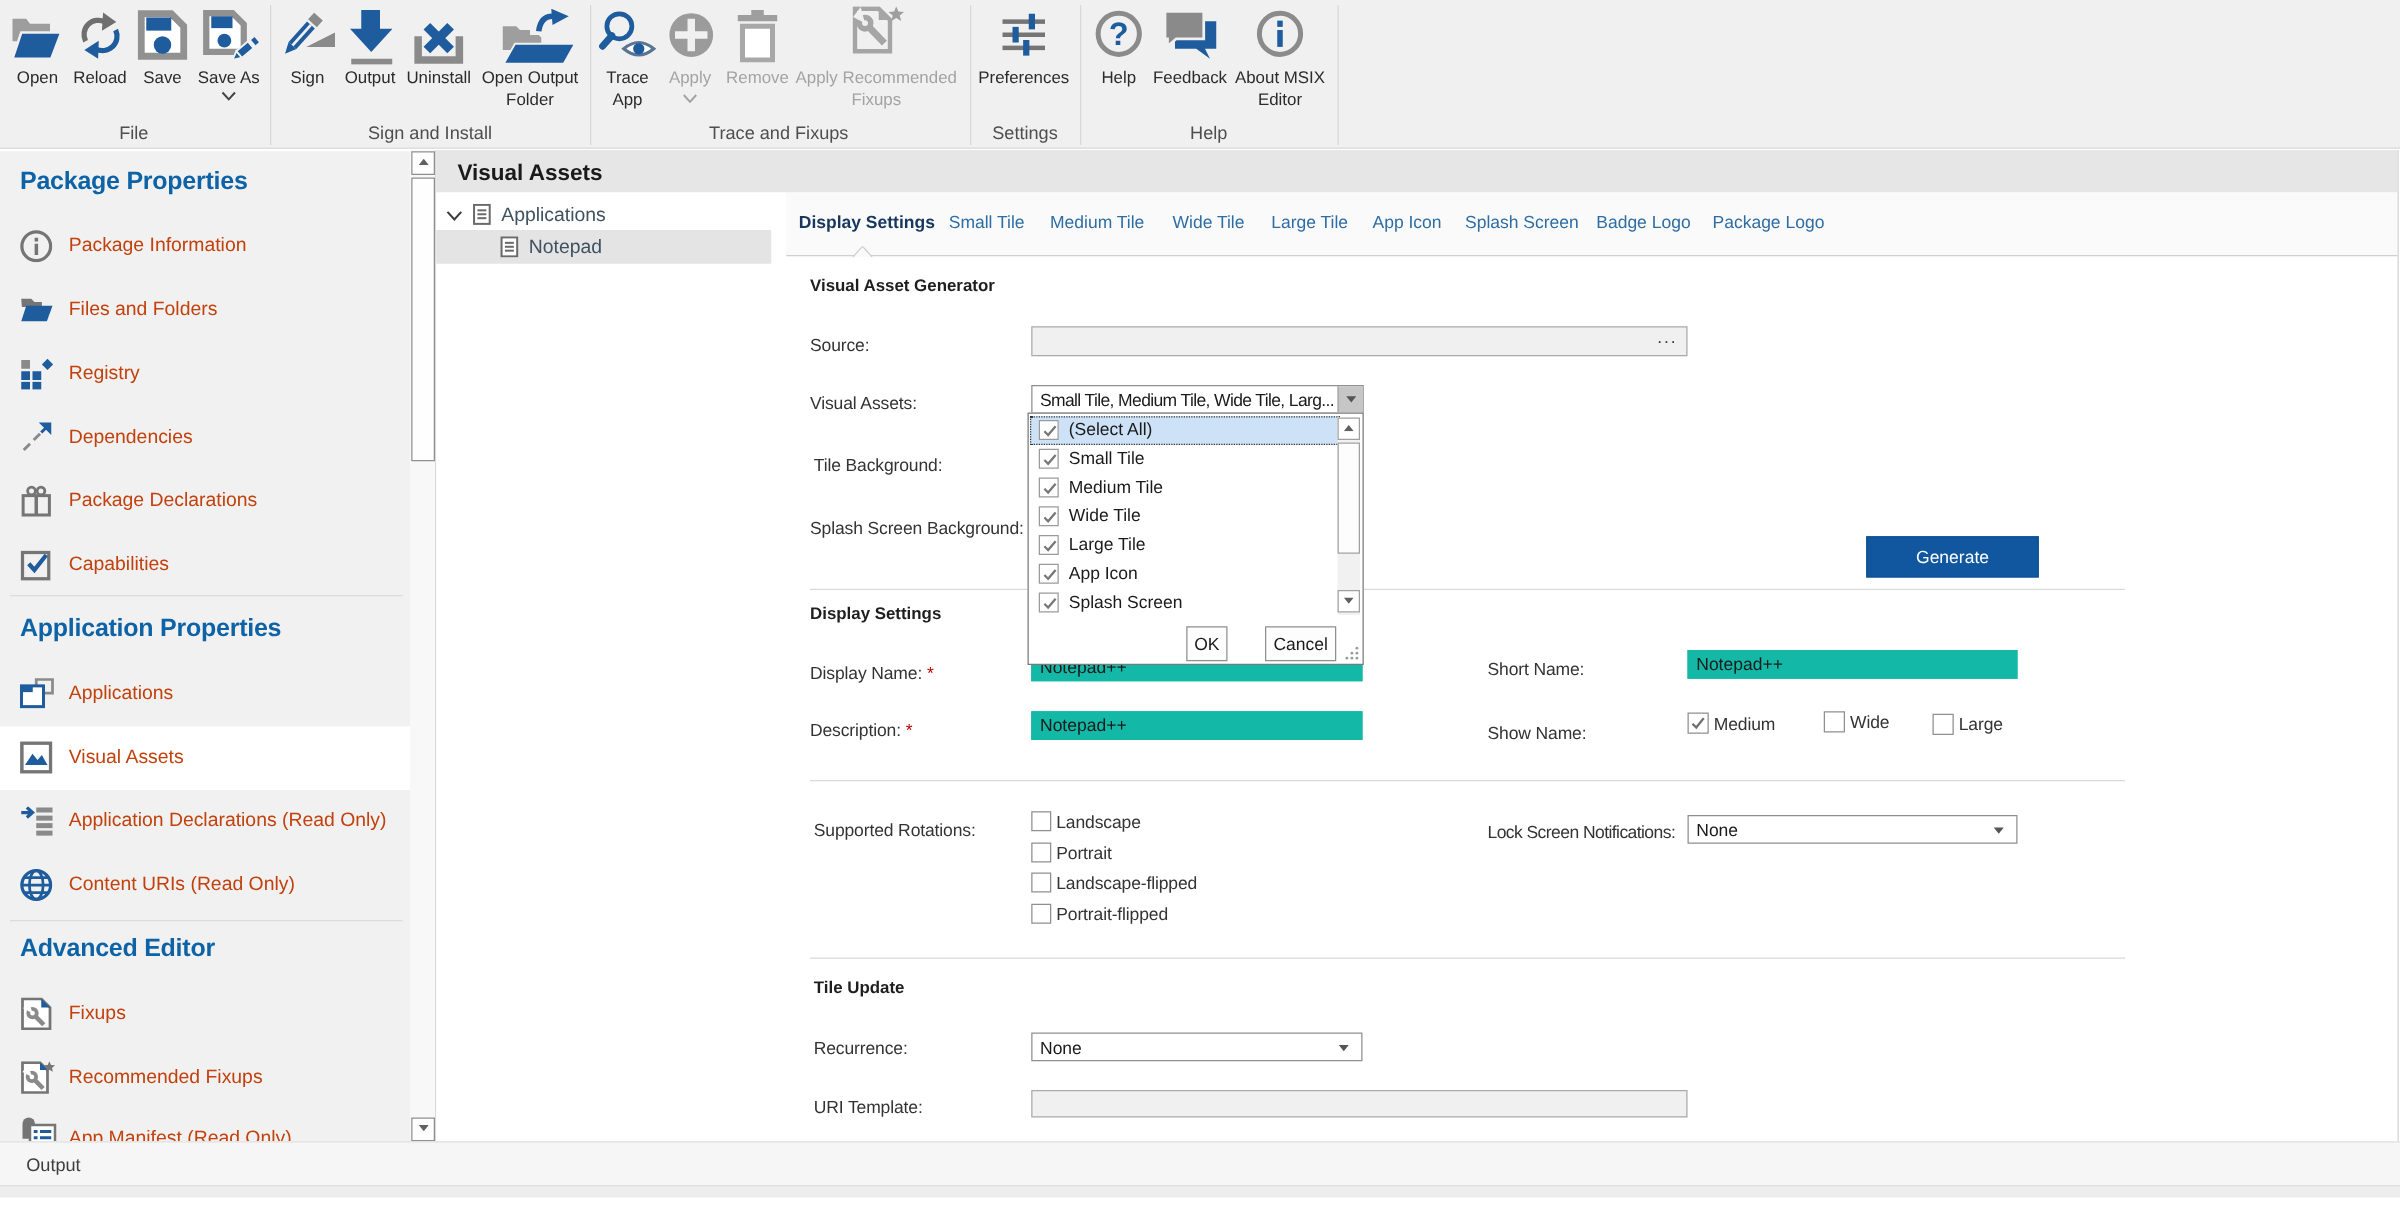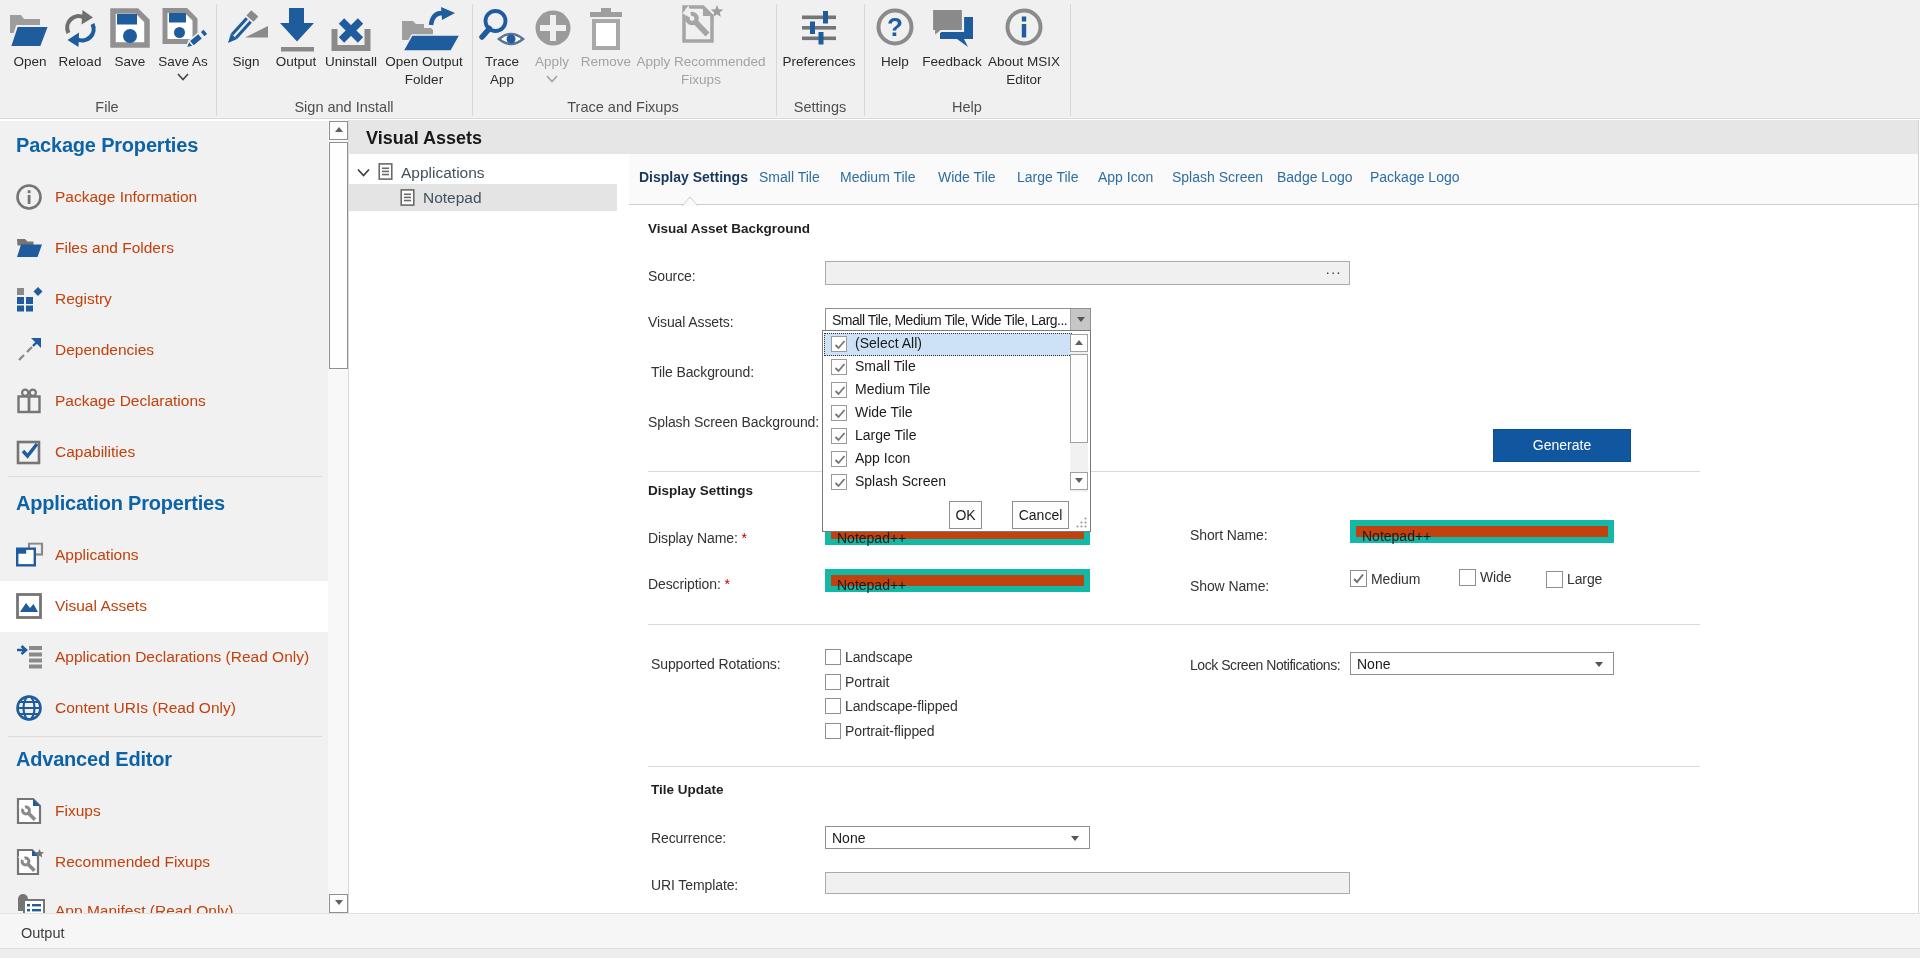--- a/index.html
+++ b/index.html
@@ -28,21 +28,21 @@
 #titlebar .t { position:absolute; left:17px; top:8px; font-size:18px; font-weight:bold; color:#1a1a1a; }
 #treepane { position:absolute; left:349px; top:154px; width:280px; height:759px; background:#ffffff; }
 #tabband { position:absolute; left:629px; top:154px; width:1289px; height:51px; background:#fafafa; border-bottom:1px solid #cfcfcf; }
 .tab { position:absolute; top:169px; font-size:14px; color:#2e6da4; white-space:nowrap; }
 .tab.active { font-weight:bold; color:#17375e; }
 #notch { position:absolute; left:682px; top:197px; width:16px; height:9px; }
 #content { position:absolute; left:629px; top:206px; width:1289px; height:707px; background:#ffffff; }
 .lbl { position:absolute; font-size:14px; letter-spacing:-0.1px; color:#333; white-space:nowrap; }
 .sechead { position:absolute; font-size:13.5px; font-weight:bold; color:#1f1f1f; white-space:nowrap; }
 .hr { position:absolute; height:1px; background:#d9d9d9; }
-.input { position:absolute; background:#c2410c; border:6px solid #14b8a6; font-size:14px; color:#1a1a1a; }
+.input { position:absolute; background:#14b8a6; border:1px solid #14b8a6; font-size:14px; color:#1a1a1a; }
 .input.dis { background:#f0f0f0; border:1px solid #ababab; }
 .input .v { position:absolute; left:6px; top:2px; }
 .combo { position:absolute; background:#ffffff; border:1px solid #8f8f8f; font-size:14px; color:#1a1a1a; }
 .combo .v { position:absolute; left:6px; top:3px; white-space:nowrap; }
 .combo .arr { position:absolute; right:5px; top:9px; width:0; height:0; border-left:4px solid transparent; border-right:4px solid transparent; border-top:5px solid #555; }
 .cb { position:absolute; width:17px; height:17px; background:#fff; border:1px solid #8f8f8f; }
 .cb svg { position:absolute; left:1px; top:1px; }
 .red { color:#c00000; }
 
 #ddpanel { position:absolute; left:822px; top:330px; width:269px; height:202px; background:#ffffff; border:1px solid #7a7a7a; z-index:40; box-sizing:border-box; }
@@ -384,21 +384,21 @@
 <div class="tab" style="left:1017px">Large Tile</div>
 <div class="tab" style="left:1098px">App Icon</div>
 <div class="tab" style="left:1172px">Splash Screen</div>
 <div class="tab" style="left:1277px">Badge Logo</div>
 <div class="tab" style="left:1370px">Package Logo</div>
 <svg id="notch" viewBox="0 0 16 9">
       <path d="M0 9 L8 0 L16 9" fill="#fafafa" stroke="#cfcfcf" stroke-width="1"></path>
     </svg>
 <div id="content"></div>
 
-<div class="sechead" style="left:648px;top:221px">Visual Asset Background</div>
+<div class="sechead" style="left:648px;top:221px">Visual Asset Generator</div>
 <div class="lbl" style="left:648px;top:268px">Source:</div>
 <div class="input dis" style="left:825px;top:261px;width:525px;height:24px;">
       <div class="abs" style="right:7px;top:-1px;color:#3a3a3a;font-size:14px;letter-spacing:1.5px;">...</div>
     </div>
 <div class="lbl" style="left:648px;top:314px">Visual Assets:</div>
 <div class="combo" style="left:825px;top:308px;width:266px;height:23px;">
   <div class="v" style="letter-spacing:-0.5px">Small Tile, Medium Tile, Wide Tile, Larg...</div>
   <div class="abs" style="right:0;top:0;width:20px;height:21px;background:#c6c6c6;border-left:1px solid #a5a5a5;"></div>
   <div class="arr" style="right:5px;top:8px;"></div>
 </div>

